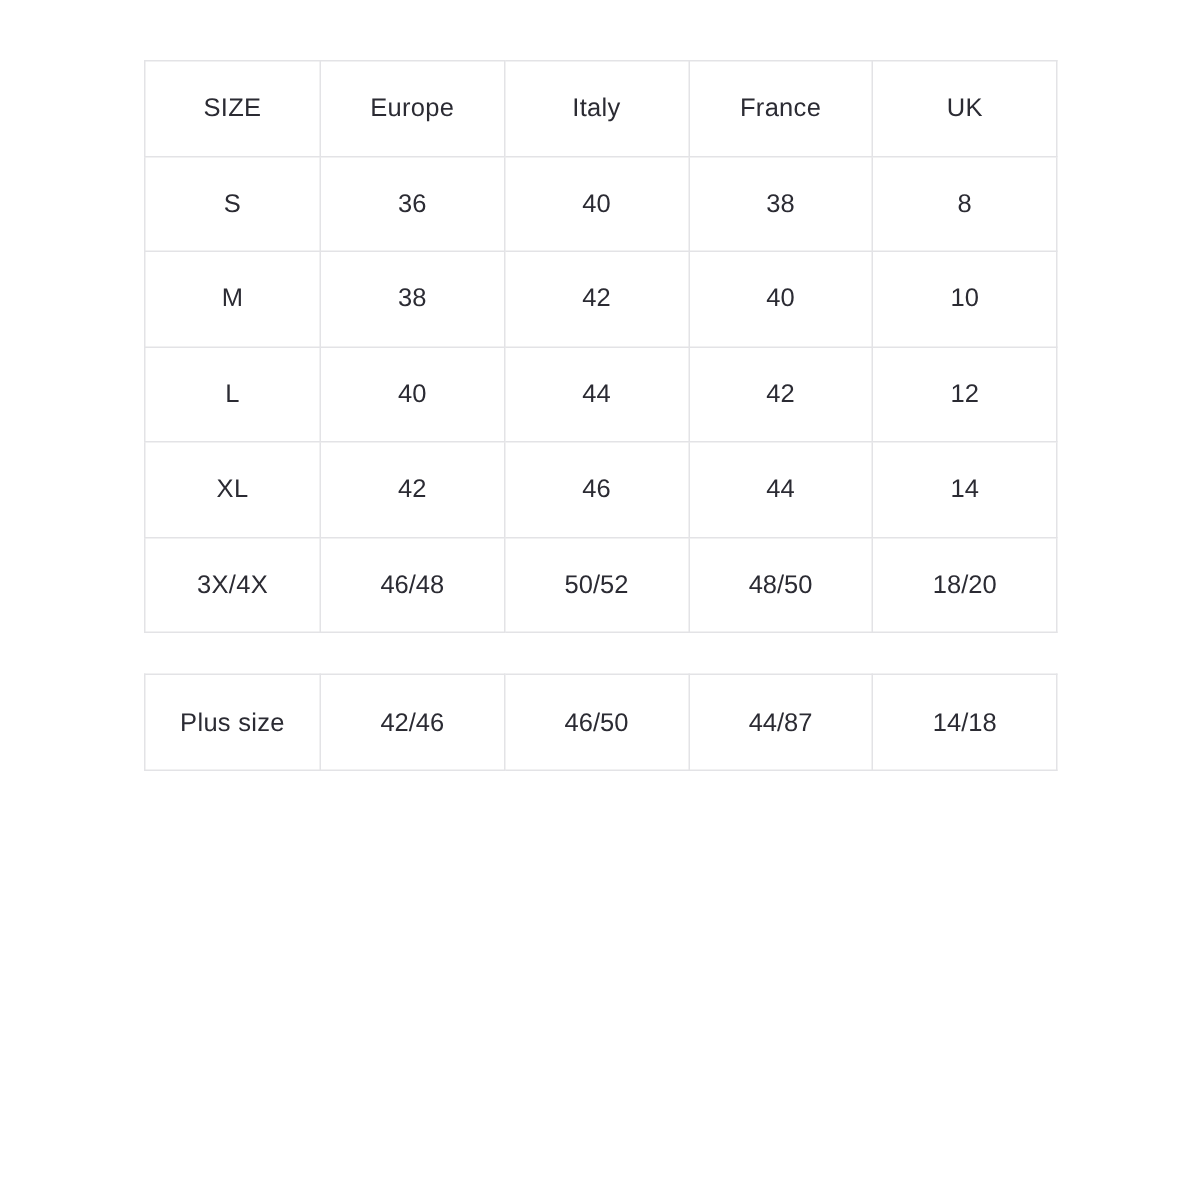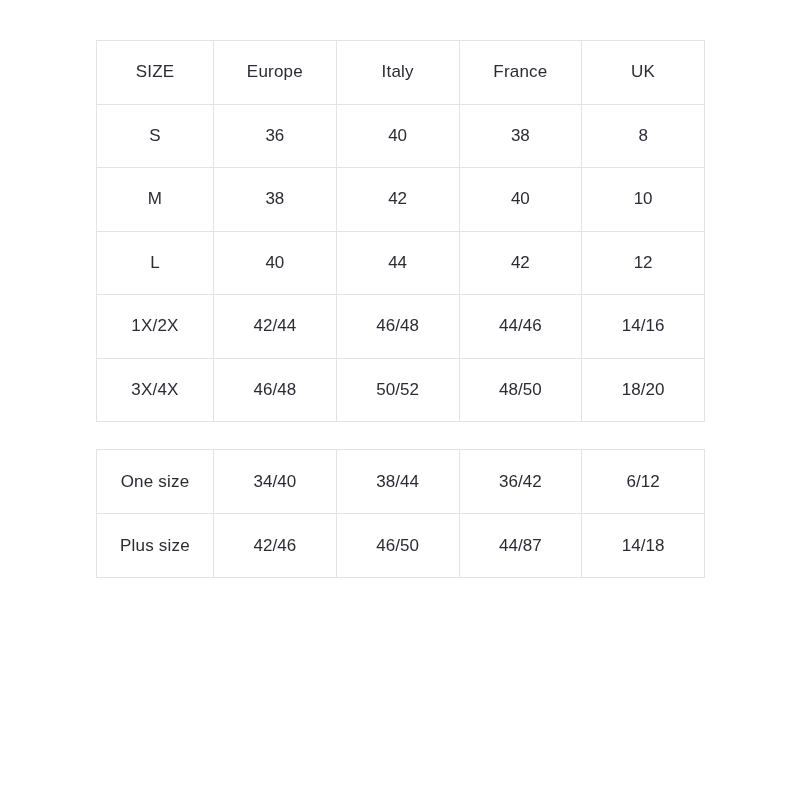--- a/index.html
+++ b/index.html
@@ -87,25 +87,25 @@
         <td>10</td>
       </tr>
       <tr>
         <td class="rowlabel">L</td>
         <td>40</td>
         <td>44</td>
         <td>42</td>
         <td>12</td>
       </tr>
       <tr>
-        <td class="rowlabel">1X/2X</td>
-        <td>42/44</td>
-        <td>46/48</td>
-        <td>44/46</td>
-        <td>14/16</td>
+        <td class="rowlabel">XL</td>
+        <td>42</td>
+        <td>46</td>
+        <td>44</td>
+        <td>14</td>
       </tr>
       <tr>
         <td class="rowlabel">3X/4X</td>
         <td>46/48</td>
         <td>50/52</td>
         <td>48/50</td>
         <td>18/20</td>
       </tr>
     </tbody>
   </table>
@@ -114,27 +114,20 @@
     <table class="size-table alt-table">
       <colgroup>
         <col class="col-label">
           <col class="col-val">
           <col class="col-val">
           <col class="col-val">
           <col class="col-val">
       </colgroup>
       <tbody>
         <tr>
-          <td class="rowlabel">One size</td>
-          <td>34/40</td>
-          <td>38/44</td>
-          <td>36/42</td>
-          <td>6/12</td>
-        </tr>
-        <tr>
           <td class="rowlabel">Plus size</td>
           <td>42/46</td>
           <td>46/50</td>
           <td>44/87</td>
           <td>14/18</td>
         </tr>
       </tbody>
     </table>
   </div>
 

